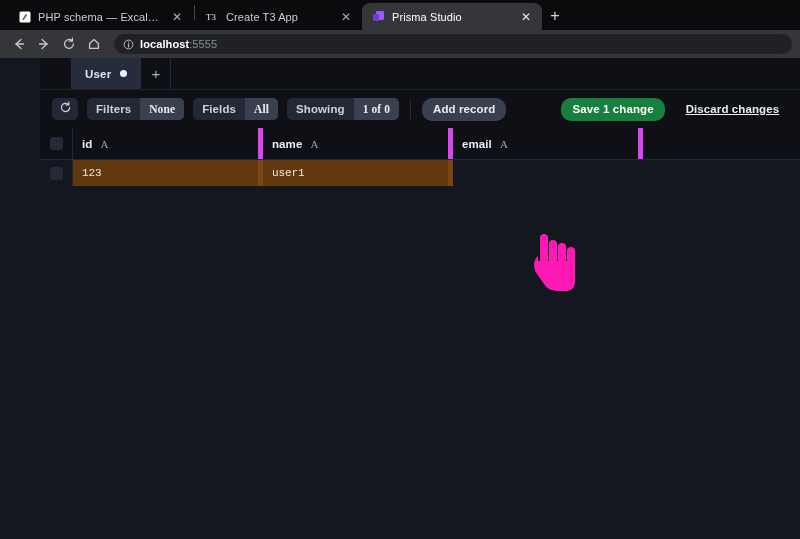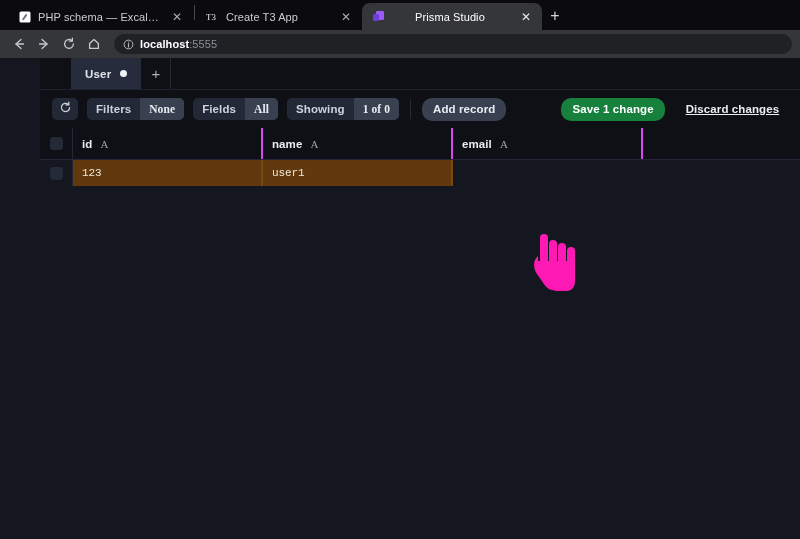--- a/index.html
+++ b/index.html
@@ -27,21 +27,21 @@
     display: flex;
     align-items: center;
     gap: 7px;
     padding: 0 9px 0 10px;
     border-radius: 8px 8px 0 0;
     font-size: 11px;
     color: #c9ccd1;
     max-width: 185px;
     position: relative;
   }
-  .tab.active { background: #35363a; color: #ffffff; text-align: center; }
+  .tab.active { background: #35363a; color: #ffffff; }
   .tab-favicon {
     width: 13px; height: 13px;
     flex: 0 0 13px;
     display: flex; align-items: center; justify-content: center;
   }
   .tab-title {
     flex: 1 1 auto;
     white-space: nowrap;
     overflow: hidden;
     text-overflow: ellipsis;
@@ -225,21 +225,21 @@
     border-right: 1px solid #232838;
   }
   .checkbox {
     width: 13px; height: 13px;
     border-radius: 3px;
     background: #242a38;
   }
   .cell {
     display: flex; align-items: center;
     padding: 0 9px;
-    border-right: 2px solid #d946ef;
+    border-right: 5px solid #d946ef;
     overflow: hidden;
   }
   .col-id { width: 190px; flex: 0 0 190px; }
   .col-name { width: 190px; flex: 0 0 190px; }
   .col-email { width: 190px; flex: 0 0 190px; }
   .col-rest { flex: 1 1 auto; border-right: none; }
 
   .hdr-label {
     font-size: 11.5px;
     font-weight: 700;

